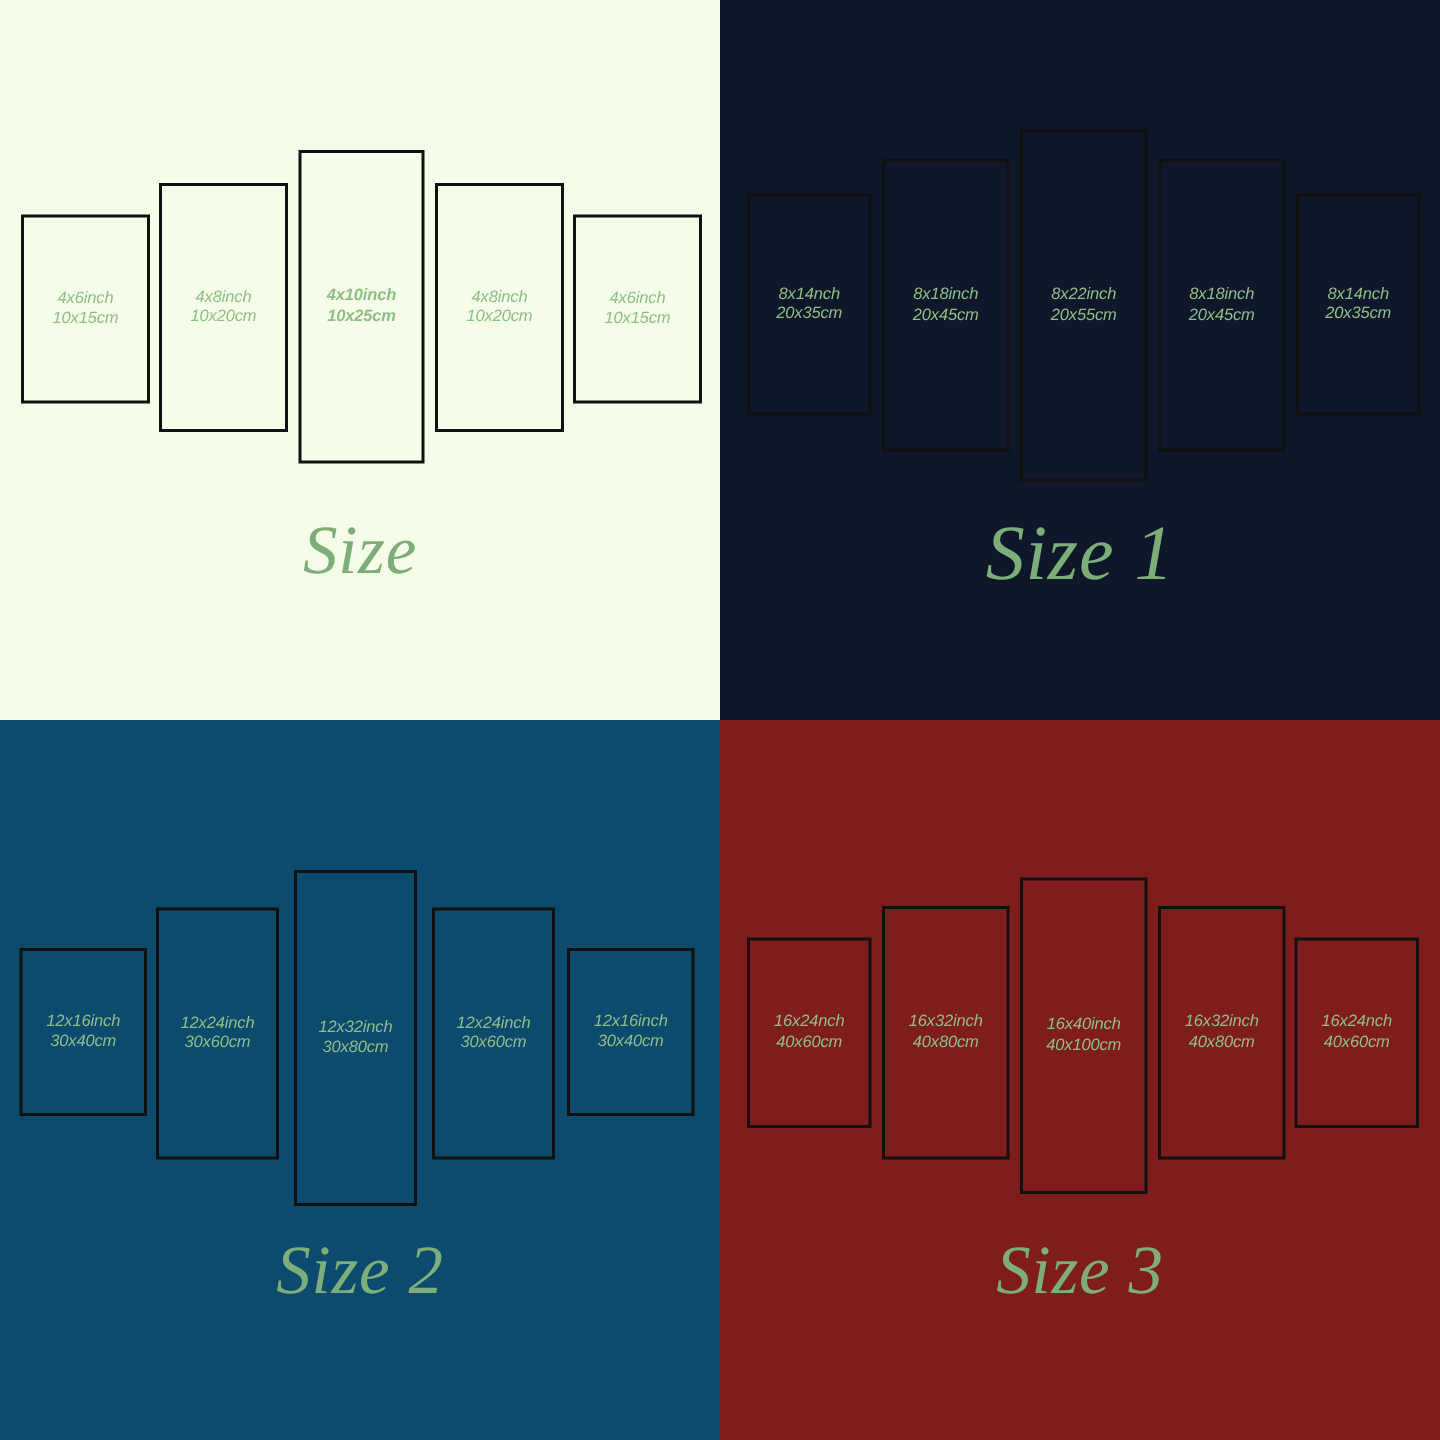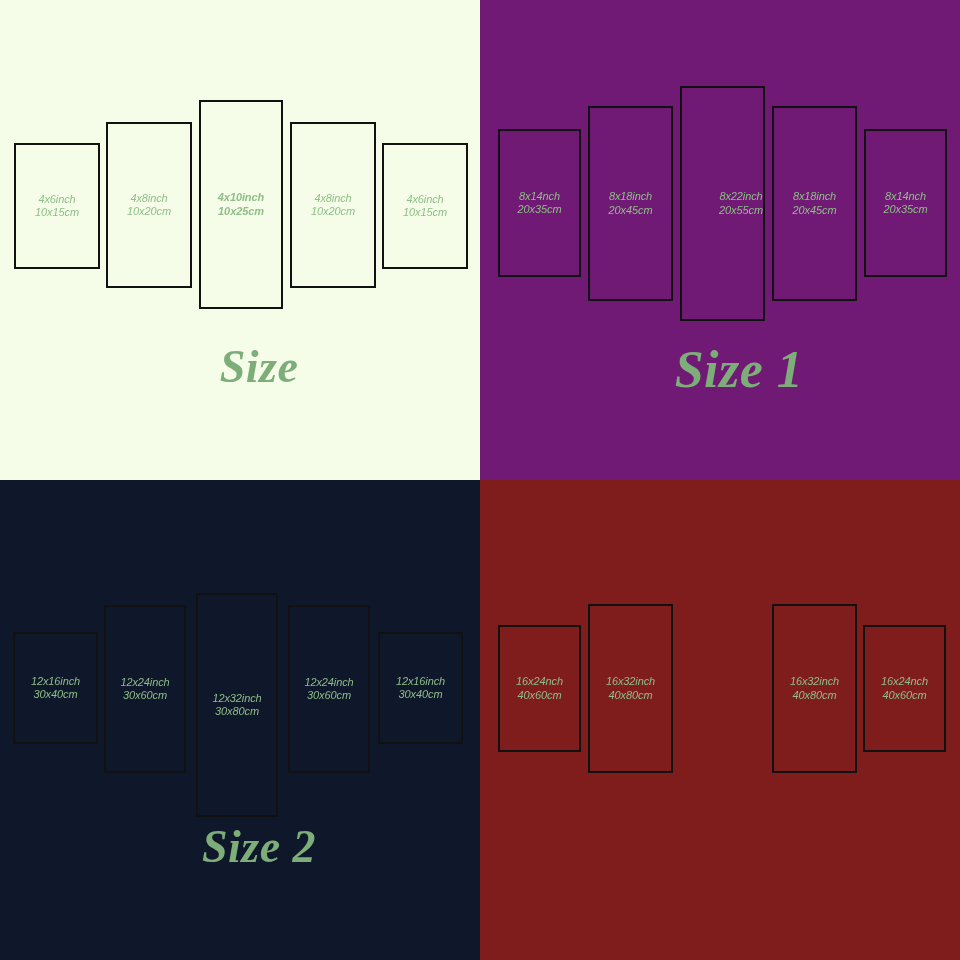--- a/index.html
+++ b/index.html
@@ -65,24 +65,23 @@
   }
 
   
   .heading {
     position: absolute;
     left: 0;
     width: 480px;
     text-align: center;
     font-family: "Liberation Serif", serif;
     font-style: italic;
-    font-weight: 700;
+    font-weight: 400;
     color: #7DAE79;
     letter-spacing: 0.5px;
-    margin-left: 19px;
   }
 </style>
 </head>
 <body>
 
 <div id="chart">
     <div class="quadrant" style="background: rgb(245, 253, 232);">
       <div class="cluster">
         <div class="panel" style="left: 14px; top: 143px; width: 86px; height: 126px; border-color: rgb(17, 17, 17);">
           <div class="panel-label" style="font-size: 11px; color: rgb(143, 190, 135);">
@@ -110,70 +109,70 @@
         </div>
         <div class="panel" style="left: 382px; top: 143px; width: 86px; height: 126px; border-color: rgb(17, 17, 17);">
           <div class="panel-label" style="font-size: 11px; color: rgb(143, 190, 135);">
             <span class="line">4x6inch</span>
             <span class="line">10x15cm</span>
           </div>
         </div>
       </div>
       <div class="heading" style="font-size: 46px; color: rgb(125, 174, 121); top: 340px;">Size</div>
     </div>
-    <div class="quadrant" style="background: #701a75;">
+    <div class="quadrant" style="background: #0f172a;">
       <div class="cluster">
         <div class="panel" style="left: 18px; top: 129px; width: 83px; height: 148px; border-color: rgb(17, 17, 17);">
           <div class="panel-label" style="font-size: 11px; color: rgb(143, 190, 135);">
             <span class="line">8x14nch</span>
             <span class="line">20x35cm</span>
           </div>
         </div>
         <div class="panel" style="left: 108px; top: 106px; width: 85px; height: 195px; border-color: rgb(17, 17, 17);">
           <div class="panel-label" style="font-size: 11px; color: rgb(143, 190, 135);">
             <span class="line">8x18inch</span>
             <span class="line">20x45cm</span>
           </div>
         </div>
-        <div class="panel" style="left: 200px; top: 86px; width: 85px; height: 235px; border-color: rgb(17, 17, 17); align-items: flex-end;">
+        <div class="panel" style="left: 200px; top: 86px; width: 85px; height: 235px; border-color: rgb(17, 17, 17);">
           <div class="panel-label" style="font-size: 11px; color: rgb(143, 190, 135);">
             <span class="line">8x22inch</span>
             <span class="line">20x55cm</span>
           </div>
         </div>
         <div class="panel" style="left: 292px; top: 106px; width: 85px; height: 195px; border-color: rgb(17, 17, 17);">
           <div class="panel-label" style="font-size: 11px; color: rgb(143, 190, 135);">
             <span class="line">8x18inch</span>
             <span class="line">20x45cm</span>
           </div>
         </div>
         <div class="panel" style="left: 384px; top: 129px; width: 83px; height: 148px; border-color: rgb(17, 17, 17);">
           <div class="panel-label" style="font-size: 11px; color: rgb(143, 190, 135);">
             <span class="line">8x14nch</span>
             <span class="line">20x35cm</span>
           </div>
         </div>
       </div>
       <div class="heading" style="font-size: 52px; color: rgb(125, 174, 121); top: 340px;">Size 1</div>
     </div>
-    <div class="quadrant" style="background: #0f172a;">
+    <div class="quadrant" style="background: #0c4a6e;">
       <div class="cluster">
         <div class="panel" style="left: 13px; top: 152px; width: 85px; height: 112px; border-color: rgb(17, 17, 17);">
           <div class="panel-label" style="font-size: 11px; color: rgb(143, 190, 135);">
             <span class="line">12x16inch</span>
             <span class="line">30x40cm</span>
           </div>
         </div>
         <div class="panel" style="left: 104px; top: 125px; width: 82px; height: 168px; border-color: rgb(17, 17, 17);">
           <div class="panel-label" style="font-size: 11px; color: rgb(143, 190, 135);">
             <span class="line">12x24inch</span>
             <span class="line">30x60cm</span>
           </div>
         </div>
-        <div class="panel" style="left: 196px; top: 113px; width: 82px; height: 224px; border-color: rgb(17, 17, 17);">
+        <div class="panel" style="left: 196px; top: 100px; width: 82px; height: 224px; border-color: rgb(17, 17, 17);">
           <div class="panel-label" style="font-size: 11px; color: rgb(143, 190, 135);">
             <span class="line">12x32inch</span>
             <span class="line">30x80cm</span>
           </div>
         </div>
         <div class="panel" style="left: 288px; top: 125px; width: 82px; height: 168px; border-color: rgb(17, 17, 17);">
           <div class="panel-label" style="font-size: 11px; color: rgb(143, 190, 135);">
             <span class="line">12x24inch</span>
             <span class="line">30x60cm</span>
           </div>
@@ -194,27 +193,34 @@
             <span class="line">16x24nch</span>
             <span class="line">40x60cm</span>
           </div>
         </div>
         <div class="panel" style="left: 108px; top: 124px; width: 85px; height: 169px; border-color: rgb(17, 17, 17);">
           <div class="panel-label" style="font-size: 11px; color: rgb(143, 190, 135);">
             <span class="line">16x32inch</span>
             <span class="line">40x80cm</span>
           </div>
         </div>
+        <div class="panel" style="left: 200px; top: 105px; width: 85px; height: 211px; border-color: rgb(17, 17, 17);">
+          <div class="panel-label" style="font-size: 11px; color: rgb(143, 190, 135);">
+            <span class="line">16x40inch</span>
+            <span class="line">40x100cm</span>
+          </div>
+        </div>
         <div class="panel" style="left: 292px; top: 124px; width: 85px; height: 169px; border-color: rgb(17, 17, 17);">
           <div class="panel-label" style="font-size: 11px; color: rgb(143, 190, 135);">
             <span class="line">16x32inch</span>
             <span class="line">40x80cm</span>
           </div>
         </div>
         <div class="panel" style="left: 383px; top: 145px; width: 83px; height: 127px; border-color: rgb(17, 17, 17);">
           <div class="panel-label" style="font-size: 11px; color: rgb(143, 190, 135);">
             <span class="line">16x24nch</span>
             <span class="line">40x60cm</span>
           </div>
         </div>
       </div>
+      <div class="heading" style="font-size: 46px; color: rgb(125, 174, 121); top: 340px;">Size 3</div>
     </div>
   </div>
 
 </body></html>

